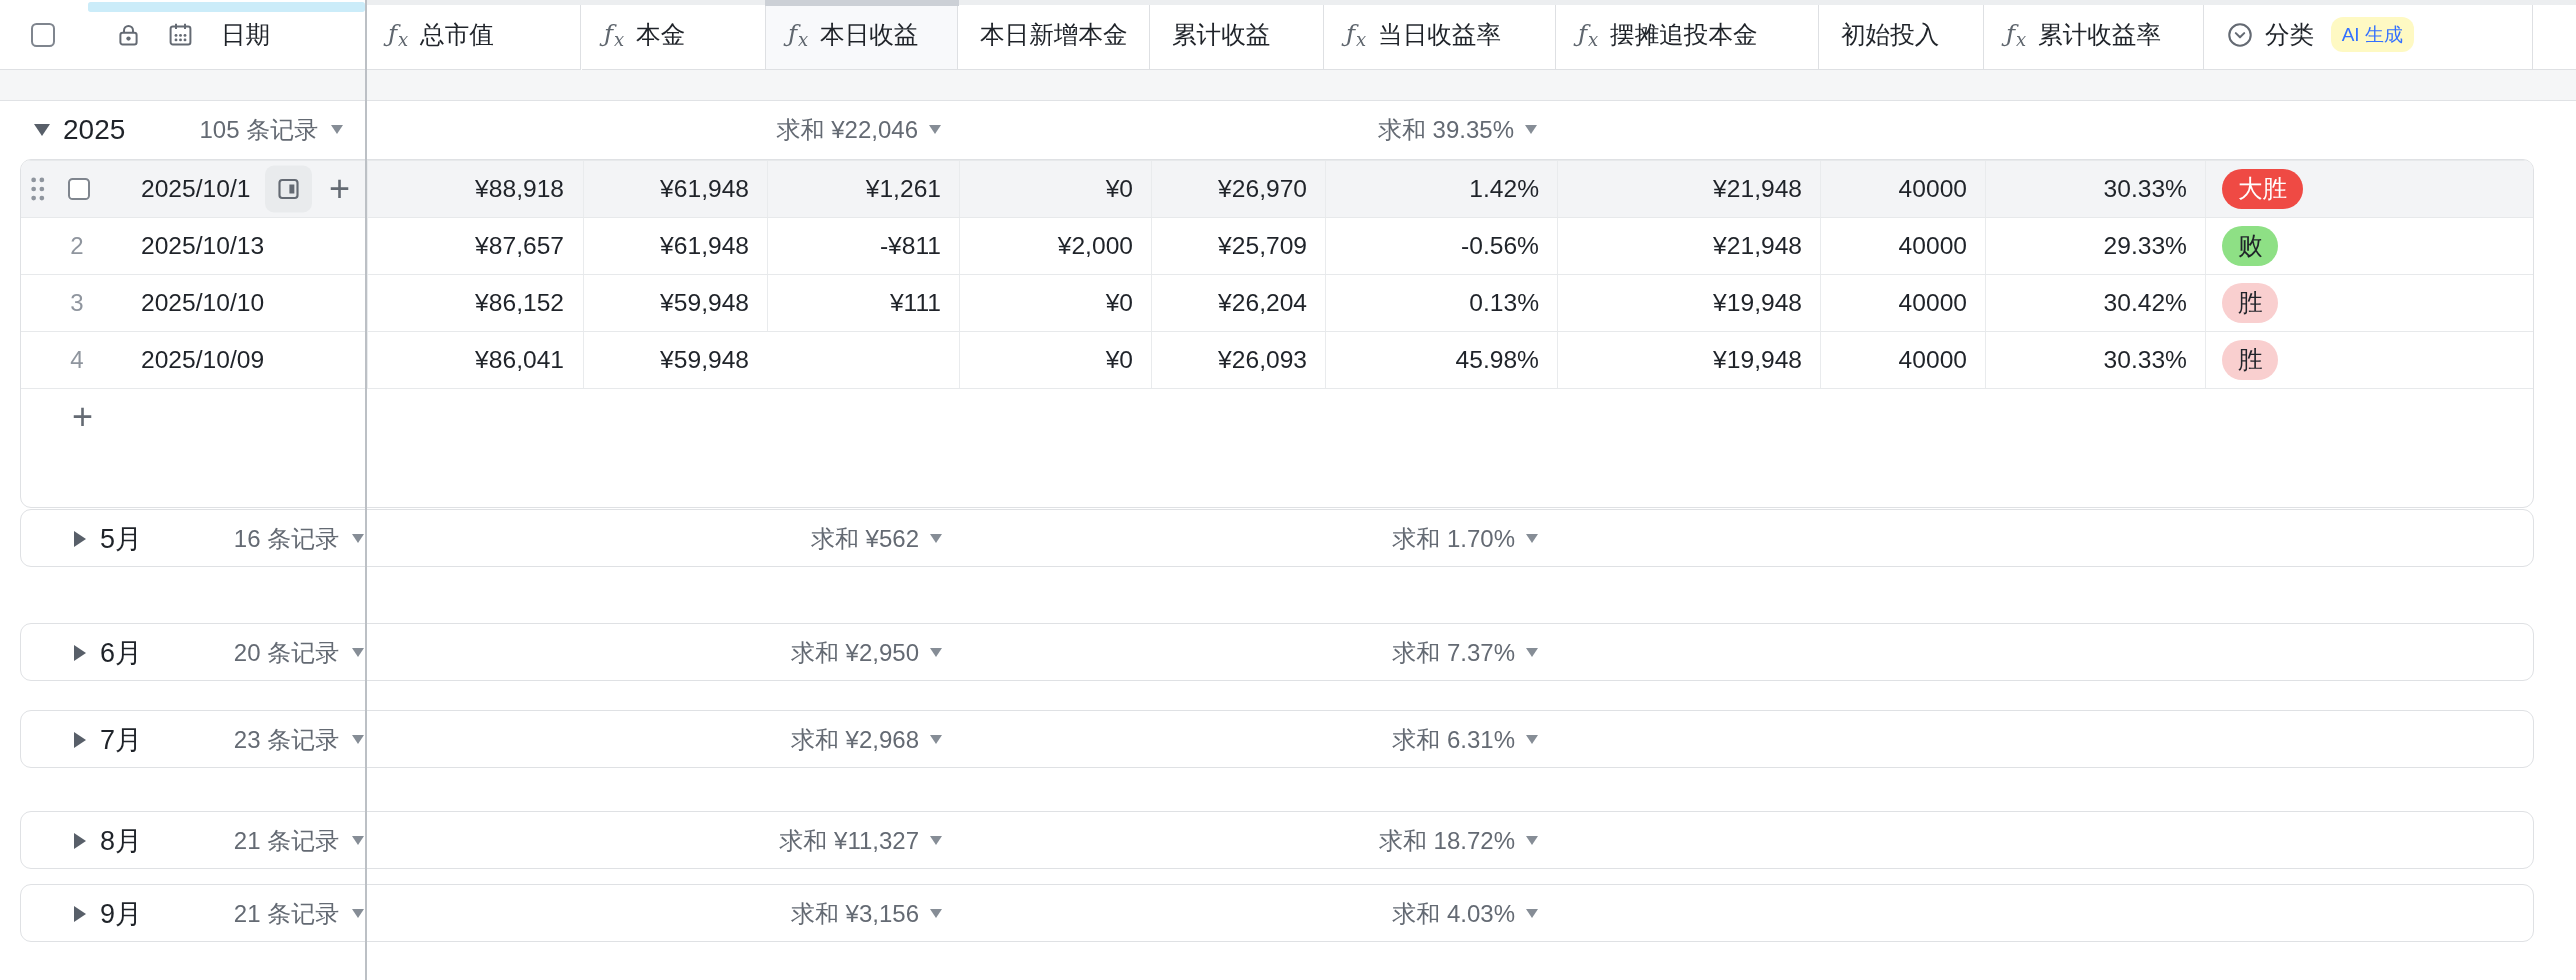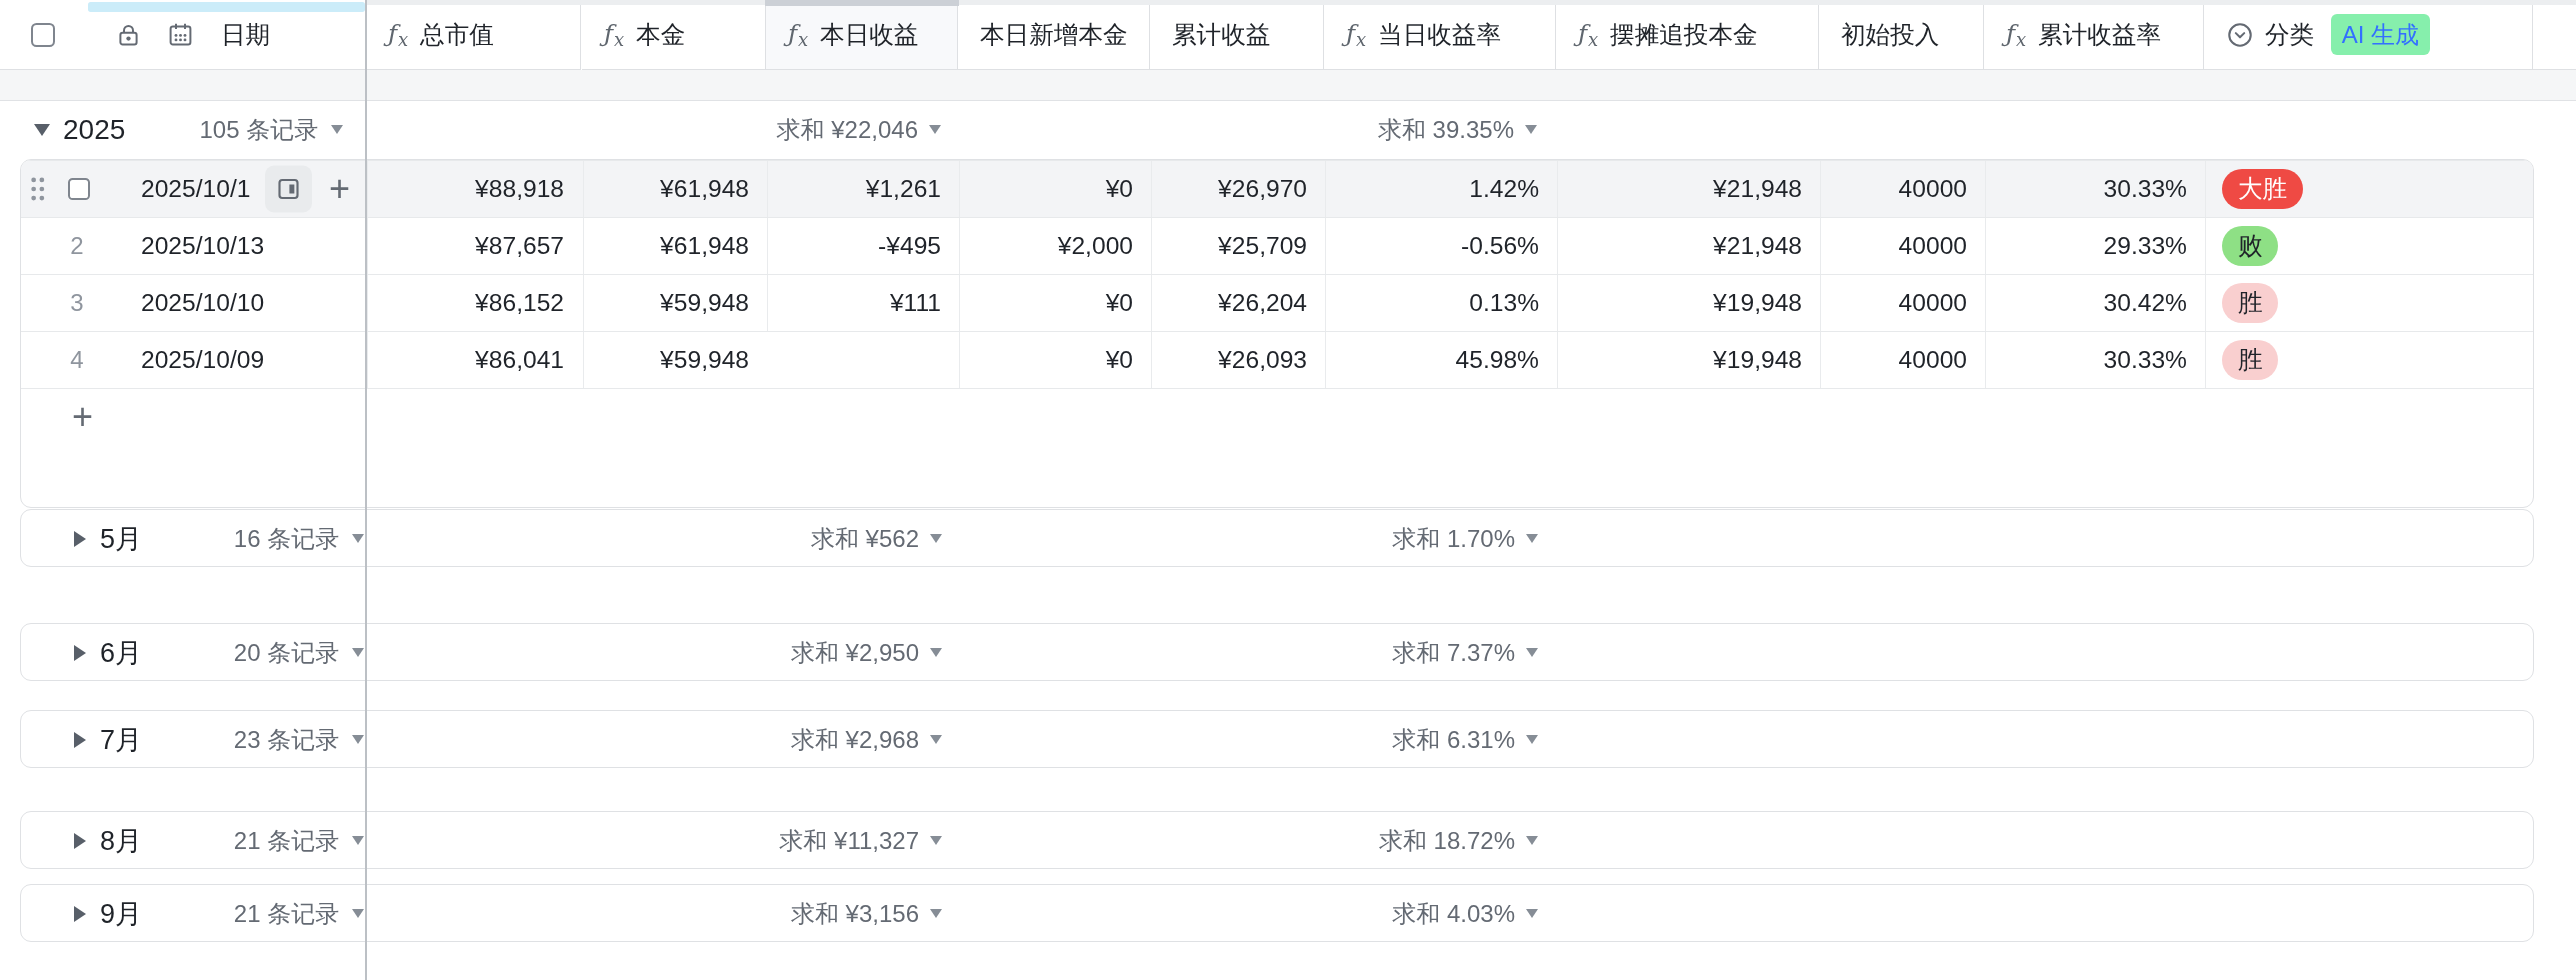--- a/index.html
+++ b/index.html
@@ -30,21 +30,21 @@
   
   .cb{width:24px;height:24px;border:2.3px solid #7f858e;border-radius:5.5px;background:#fff}
   .cb.sm{width:22px;height:22px;border-radius:4.6px}
 
   
   .tri-down{width:0;height:0;border-left:8.2px solid transparent;border-right:8.2px solid transparent;border-top:12px solid #585f69}
   .tri-right{width:0;height:0;border-top:8.2px solid transparent;border-bottom:8.2px solid transparent;border-left:12px solid #585f69}
   .tri-sm{width:0;height:0;border-left:6.4px solid transparent;border-right:6.4px solid transparent;border-top:9px solid #868d96}
 
   
-  .ai-badge{font-size:24px;color:#3370ff;background:#86efac;border-radius:6px;padding:4.6px 11px;margin-left:5.5px}
+  .ai-badge{font-size:19px;color:#3370ff;background:#fef9c3;border-radius:12px;padding:4.6px 11px;margin-left:5.5px}
 
   
   #fdiv{position:absolute;left:365px;top:0;width:1.8px;height:981px;background:#bcc0c5;z-index:40}
 
   
   #band{position:absolute;left:0;top:70px;width:2576px;height:31px;background:#f5f6f7;border-bottom:0.9px solid #e0e2e5}
 
   
   #year-row{position:absolute;left:0;top:101px;width:2576px;height:57px;background:#fff}
   .vmid{position:absolute;top:50%;transform:translateY(-50%)}
@@ -207,21 +207,21 @@
     <div class="cell k10">
       <span class="pill pill-red">大胜</span>
     </div>
   </div>
 
   <div class="drow">
     <span class="rnum">2</span>
     <span class="dateval">2025/10/13</span>
     <div class="cell k1">¥87,657</div>
     <div class="cell k2">¥61,948</div>
-    <div class="cell k3">-¥495</div>
+    <div class="cell k3">-¥811</div>
     <div class="cell k4">¥2,000</div>
     <div class="cell k5">¥25,709</div>
     <div class="cell k6">-0.56%</div>
     <div class="cell k7">¥21,948</div>
     <div class="cell k8">40000</div>
     <div class="cell k9">29.33%</div>
     <div class="cell k10">
       <span class="pill pill-green">败</span>
     </div>
   </div>

